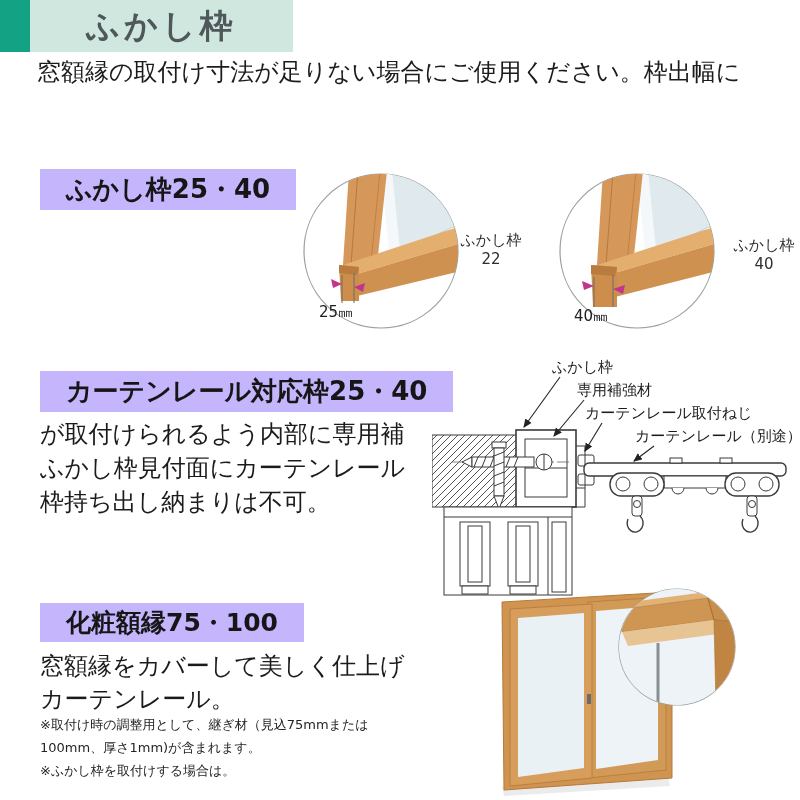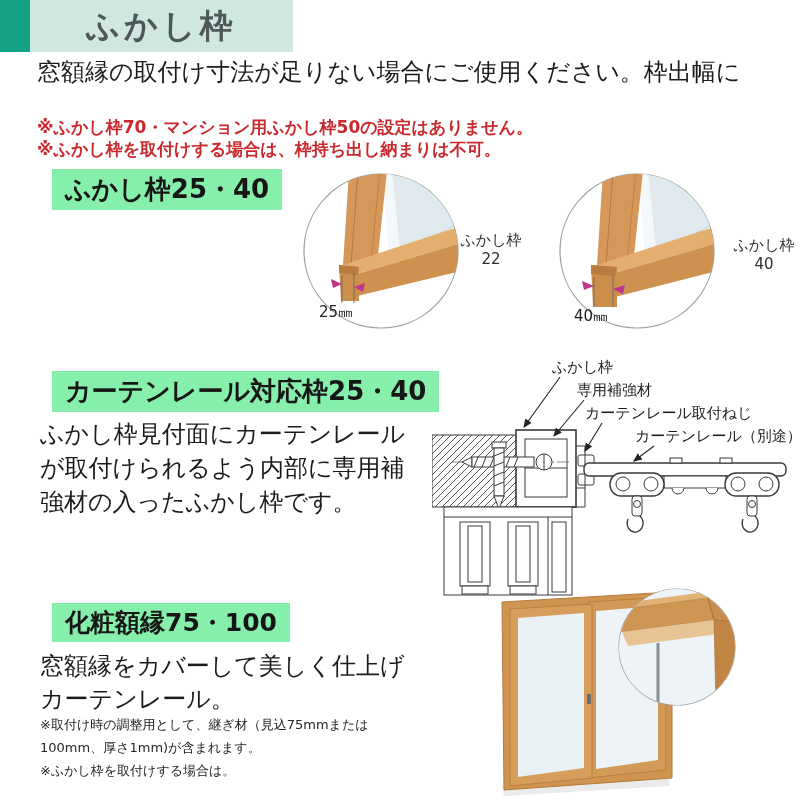--- a/index.html
+++ b/index.html
@@ -7,21 +7,21 @@
           font-family:"DejaVu Sans","Liberation Sans",sans-serif;color:#1b1b1b;}
   .abs{position:absolute;}
   
   .hdr-teal{left:0;top:0;width:30px;height:52px;background:#13a384;}
   .hdr-band{left:30px;top:0;width:263px;height:52px;background:#cfe7de;display:flex;align-items:center;justify-content:center;}
   .hdr-title{font-size:33px;font-weight:700;color:#4e5759;letter-spacing:4px;}
   
   .intro{left:37px;top:57px;width:760px;font-size:24px;line-height:30px;font-weight:500;color:#1b1b1b;}
   .warnings{left:37px;top:116px;font-size:17px;line-height:22px;font-weight:700;color:#c9282d;}
   
-  .chip{background:#86efac;padding:3px 13px;font-weight:700;color:#161616;white-space:nowrap;margin-left:12px;}
+  .chip{background:#c4b5fd;padding:3px 26px;font-weight:700;color:#161616;white-space:nowrap;}
   .chip1{left:40px;top:169px;font-size:26px;}
   .chip2{left:40px;top:371px;font-size:26px;}
   .chip3{left:40px;top:603px;font-size:25px;}
   .desc{font-size:24px;line-height:34px;font-weight:500;color:#1b1b1b;}
   .desc2{left:40px;top:417px;width:410px;}
   .desc3{left:40px;top:650px;width:440px;line-height:33px;}
   .notes{left:40px;top:713px;width:445px;font-size:13px;line-height:23px;font-weight:500;color:#242424;}
   .diag-label{width:78px;text-align:center;font-size:15px;line-height:19px;color:#2e2e2e;}
   .dl1{left:452px;top:231px;}
   .dl2{left:725px;top:236px;}
@@ -34,24 +34,20 @@
 
   <div class="abs hdr-teal"></div>
   <div class="abs hdr-band">
     <span class="hdr-title">ふかし枠</span>
   </div>
 
   <div class="abs intro">
     <div>窓額縁の取付け寸法が足りない場合にご使用ください。枠出幅に</div>
   </div>
 
-  <div class="abs warnings">
-    <div>※ふかし枠70・マンション用ふかし枠50の設定はありません。</div>
-    <div>※ふかし枠を取付けする場合は、枠持ち出し納まりは不可。</div>
-  </div>
 
   <div class="abs chip chip1">ふかし枠25・40</div>
 
   <svg class="abs" style="left:301px;top:171px;" width="160" height="160" viewBox="0 0 160 160">
     <defs>
         <clipPath id="c25">
           <circle cx="80" cy="80" r="77"></circle>
         </clipPath>
       </defs>
     <circle cx="80" cy="80" r="77" fill="#ffffff" stroke="#9aa0a2" stroke-width="1.2"></circle>
@@ -101,23 +97,23 @@
     <polygon points="68,114 56,118 66,123" fill="#c0368c"></polygon>
     <text x="17" y="150" font-size="15" fill="#202020">40㎜</text>
   </svg>
   <div class="abs diag-label dl2">
     <div>ふかし枠</div>
     <div>40</div>
   </div>
 
   <div class="abs chip chip2">カーテンレール対応枠25・40</div>
   <div class="abs desc desc2">
+    <div>が取付けられるよう内部に専用補</div>
     <div>ふかし枠見付面にカーテンレール</div>
-    <div>が取付けられるよう内部に専用補</div>
-    <div>強材の入ったふかし枠です。</div>
+    <div>枠持ち出し納まりは不可。</div>
   </div>
 
   <svg class="abs" style="left:432px;top:356px;" width="366" height="248" viewBox="0 0 366 248">
     <defs>
       <pattern id="hatch" width="7" height="7" patternUnits="userSpaceOnUse">
         <path d="M0,7 L7,0" stroke="#555" stroke-width="1"></path>
       </pattern>
       <marker id="arr" markerWidth="9" markerHeight="9" refX="7" refY="3.5" orient="auto">
         <path d="M0,0 L8,3.5 L0,7 z" fill="#222"></path>
       </marker>

